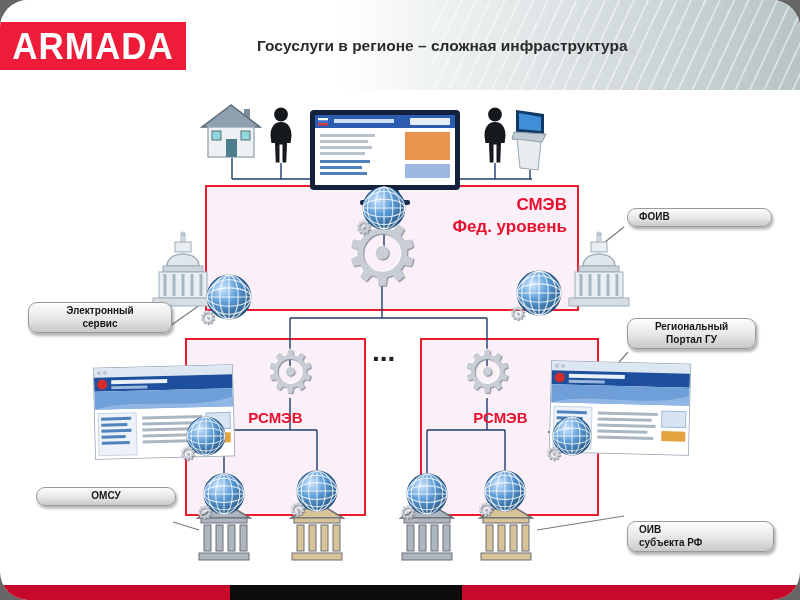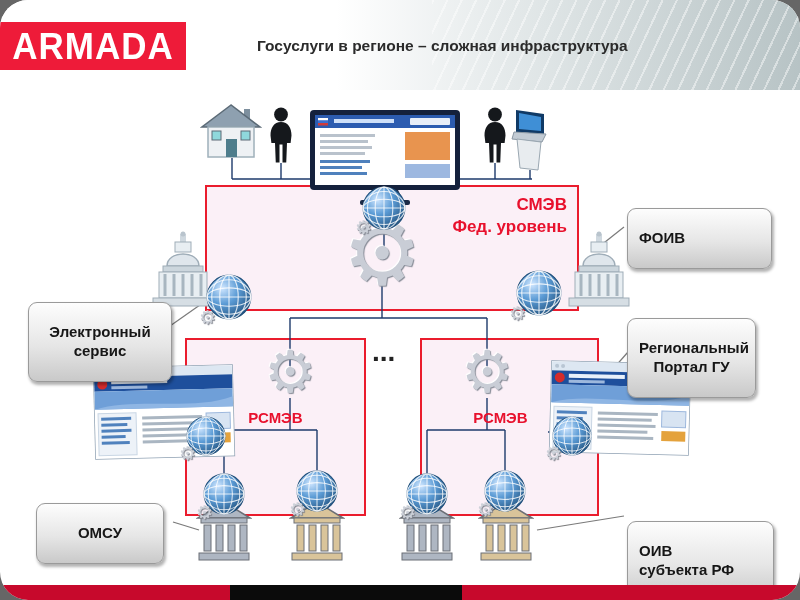--- a/index.html
+++ b/index.html
@@ -28,25 +28,25 @@
 
   .red-label{position:absolute;color:#e8112d;font-weight:bold;white-space:pre-line;line-height:1.3;}
   .lbl-smev{left:395px;top:194px;width:172px;text-align:right;font-size:17px;}
   .lbl-rsmev-l{left:203px;top:408px;width:145px;text-align:center;font-size:15px;}
   .lbl-rsmev-r{left:428px;top:408px;width:145px;text-align:center;font-size:15px;}
   .ellipsis{position:absolute;left:372px;top:336px;font-size:28px;font-weight:bold;color:#222;}
 
   
   .tag{position:absolute;box-sizing:border-box;background:linear-gradient(180deg,#fdfdfd 0%,#e6e6e6 55%,#c9c9c9 100%);
        border:1px solid #9a9a9a;border-radius:9px;box-shadow:1.5px 2.5px 3px rgba(0,0,0,.3);
-       font-weight:bold;color:#161616;font-size:15px;line-height:1.25;padding:20px 11px;white-space:pre-line;}
+       font-weight:bold;color:#161616;font-size:10px;line-height:1.25;padding:2px 11px;white-space:pre-line;}
   .tag-es{left:28px;top:302px;width:144px;text-align:center;}
   .tag-foiv{left:627px;top:208px;width:145px;text-align:left;}
   .tag-rp{left:627px;top:318px;width:129px;text-align:center;}
-  .tag-omsu{left:36px;top:503px;width:128px;text-align:center;}
+  .tag-omsu{left:36px;top:487px;width:140px;text-align:center;}
   .tag-oiv{left:627px;top:521px;width:147px;text-align:left;}
 
   
   .lines{position:absolute;left:0;top:0;width:800px;height:600px;pointer-events:none;}
   .icon{position:absolute;}
   .icon svg{width:100%;height:100%;display:block;}
   .globe{position:absolute;}
   .globe svg{width:100%;height:100%;display:block;}
   .mini-gear{position:absolute;left:-7px;bottom:-7px;font-family:"DejaVu Sans",sans-serif;
              font-size:19px;line-height:1;color:#cdd1d9;text-shadow:1px 1px 1px #7e828c;}

